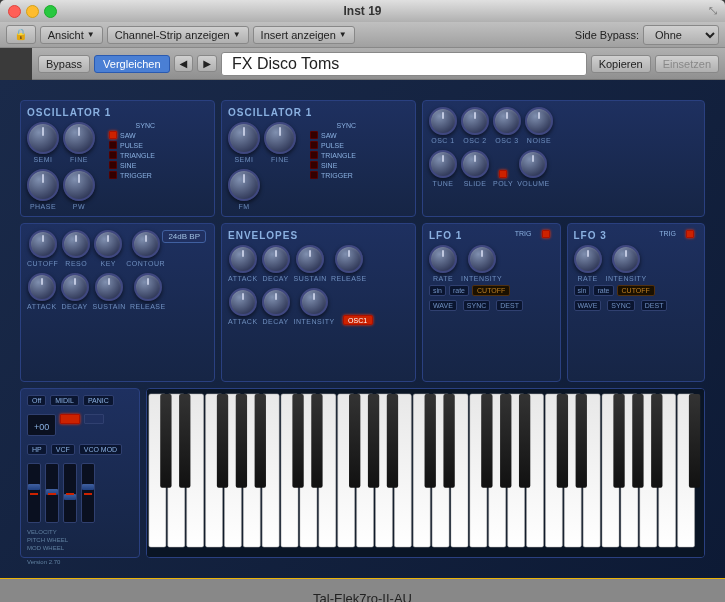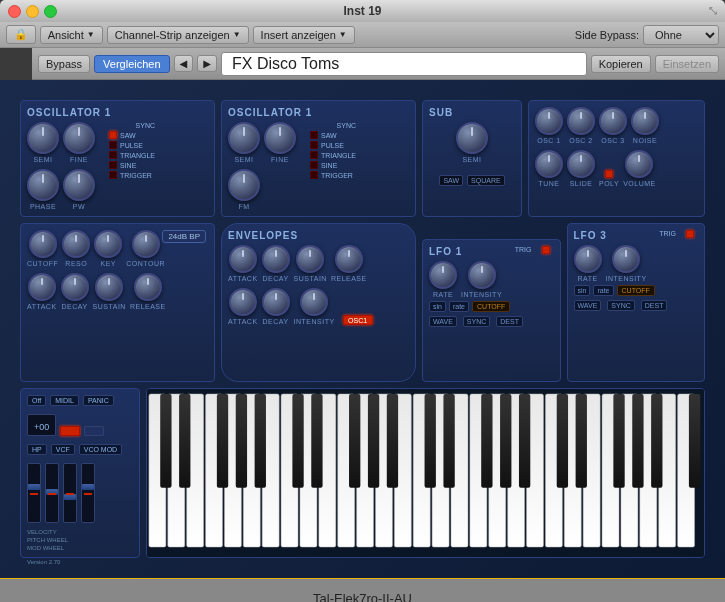--- a/index.html
+++ b/index.html
@@ -209,22 +209,22 @@
       font-size: 7px;
       color: #7090c0;
       text-align: center;
       letter-spacing: 0.5px;
     }
     .osc1-panel { width: 195px; }
     .osc2-panel { width: 195px; }
     .sub-panel { width: 100px; }
     .mixer-panel { flex: 1; }
     .filter-panel { width: 195px; }
-    .envelopes-panel { width: 195px; border-radius: 17px; }
-    .lfo1-panel { flex: 1; margin-top: 16px; }
+    .envelopes-panel { width: 195px; }
+    .lfo1-panel { flex: 1; }
     .lfo2-panel { flex: 1; }
     .wave-switches {
       display: flex;
       flex-direction: column;
       gap: 2px;
       margin-left: 4px;
     }
     .wave-switch-row {
       display: flex;
       align-items: center;
@@ -335,21 +335,21 @@
       right: 28px;
     }
     .trig-led {
       position: absolute;
       top: 6px;
       right: 10px;
     }
     .ctrl-row {
       display: flex;
       gap: 4px;
-      align-items: flex-end;
+      align-items: flex-start;
     }
     .ctrl-small-btn {
       font-size: 7px;
       color: #8ab0e0;
       background: #0a1530;
       border: 1px solid #304070;
       border-radius: 2px;
       padding: 1px 4px;
     }
     .ctrl-led-btn {
@@ -584,33 +584,20 @@
             </div>
             <div class="wave-switch-row">
               <div class="led led-off"></div>
               <span class="wave-label">TRIGGER</span>
             </div>
           </div>
         </div>
       </div>
     </div>
 
-    <div class="panel sub-panel">
-      <div class="panel-title">SUB</div>
-      <div style="display:flex; flex-direction:column; align-items:center; gap:6px;">
-        <div class="knob-group">
-          <div class="knob knob-md"></div>
-          <span class="knob-label">SEMI</span>
-        </div>
-        <div style="display:flex; gap:4px; margin-top:4px;">
-          <span class="sub-type" style="background:#0a1020; border:1px solid #304070; border-radius:2px; padding:1px 3px;">SAW</span>
-          <span class="sub-type" style="background:#0a1020; border:1px solid #304070; border-radius:2px; padding:1px 3px;">SQUARE</span>
-        </div>
-      </div>
-    </div>
 
     <div class="panel mixer-panel">
       <div class="knob-row">
         <div class="knob-group">
           <div class="knob"></div>
           <span class="knob-label">OSC 1</span>
         </div>
         <div class="knob-group">
           <div class="knob"></div>
           <span class="knob-label">OSC 2</span>

